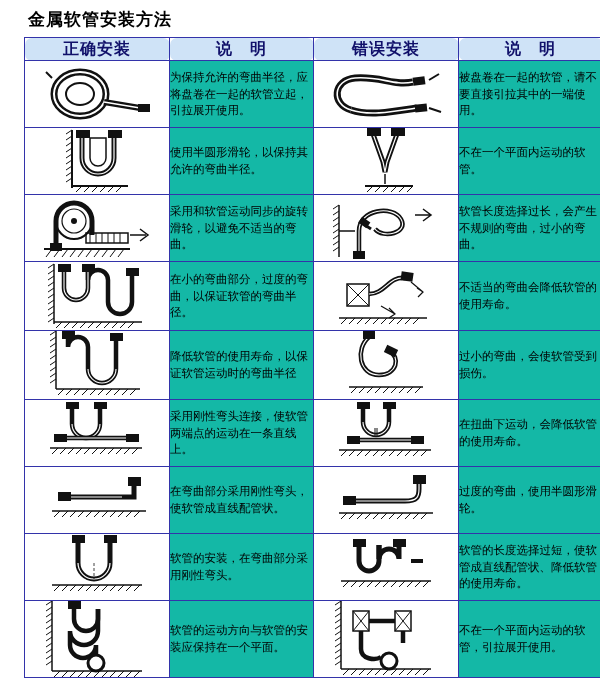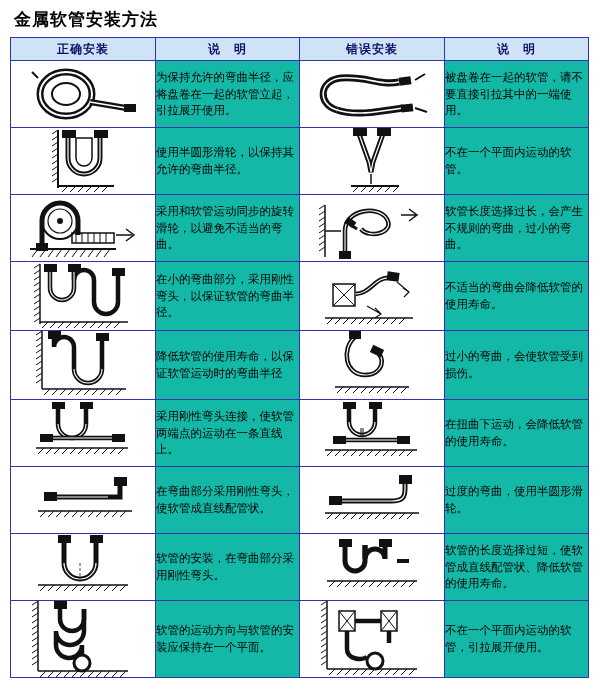--- a/index.html
+++ b/index.html
@@ -11,21 +11,21 @@
     width: 600px;
     height: 698px;
     font-family: "DejaVu Sans", "Liberation Sans", sans-serif;
     overflow: hidden;
   }
   .page {
     position: relative;
     width: 600px;
     height: 698px;
     box-sizing: border-box;
-    padding: 6px 10px 0 10px;
+    padding: 6px 10px 0 24px;
   }
   .page-title {
     font-size: 17px;
     font-weight: bold;
     color: #000000;
     letter-spacing: 1px;
     margin: 2px 0 6px 4px;
     font-family: "DejaVu Sans", "Liberation Sans", sans-serif;
   }
   table.hose-table {
@@ -36,25 +36,26 @@
   }
   table.hose-table th,
   table.hose-table td {
     border: 1px solid #3333aa;
     padding: 0;
     vertical-align: middle;
   }
   thead th {
     background: #cfe3f7;
     color: #10106a;
-    font-size: 12px;
+    font-size: 16px;
     font-weight: bold;
     height: 22px;
     text-align: center;
     letter-spacing: 1px;
+    border-radius: 7px;
   }
   col.c-img { width: 145px; }
   col.c-txt { width: 144px; }
 
   td.img-cell {
     background: #ffffff;
     text-align: center;
     height: 66px;
   }
   td.txt-cell {
@@ -194,21 +195,21 @@
             <path d="M34 8 L34 26 A12 12 0 0 0 58 26 L58 8" stroke="#fff" stroke-width="1.1" fill="none"></path>
             <rect x="28" y="2" width="13" height="8" fill="#111"></rect>
             <rect x="52" y="2" width="13" height="8" fill="#111"></rect>
             <rect x="96" y="6" width="13" height="8" fill="#111"></rect>
             <path d="M24 2 L24 62" stroke="#111" stroke-width="1.5"></path>
             <path d="M18 6 L24 2 M18 12 L24 8 M18 18 L24 14 M18 24 L24 20 M18 30 L24 26 M18 36 L24 32 M18 42 L24 38 M18 48 L24 44 M18 54 L24 50 M18 60 L24 56" stroke="#111" stroke-width="1"></path>
             <path d="M24 60 L112 60" stroke="#111" stroke-width="1.5"></path>
             <path d="M26 66 L32 60 M34 66 L40 60 M42 66 L48 60 M50 66 L56 60 M58 66 L64 60 M66 66 L72 60 M74 66 L80 60 M82 66 L88 60 M90 66 L96 60 M98 66 L104 60" stroke="#111" stroke-width="1"></path>
           </svg>
         </td>
-        <td class="txt-cell">在小的弯曲部分，采用刚性弯头，以保证软管的弯曲半径。</td>
+        <td class="txt-cell">在小的弯曲部分，过度的弯曲，以保证软管的弯曲半径。</td>
         <td class="img-cell">
           <svg class="art" width="134" height="68" viewBox="0 0 134 68">
             <rect x="28" y="22" width="22" height="22" fill="none" stroke="#111" stroke-width="1.5"></rect>
             <path d="M28 22 L50 44 M50 22 L28 44" stroke="#111" stroke-width="1"></path>
             <path d="M50 32 C66 32 70 14 86 16" stroke="#111" stroke-width="4.5" fill="none"></path>
             <path d="M50 32 C66 32 70 14 86 16" stroke="#fff" stroke-width="1.1" fill="none"></path>
             <rect x="82" y="10" width="12" height="9" fill="#111" transform="rotate(8 88 15)"></rect>
             <path d="M62 44 L76 52 M70 46 L76 52 L70 56" stroke="#111" stroke-width="1.2" fill="none"></path>
             <path d="M92 20 L104 30 M98 26 L104 30 L99 35" stroke="#111" stroke-width="1.2" fill="none"></path>
             <path d="M20 56 L108 56" stroke="#111" stroke-width="1.5"></path>

